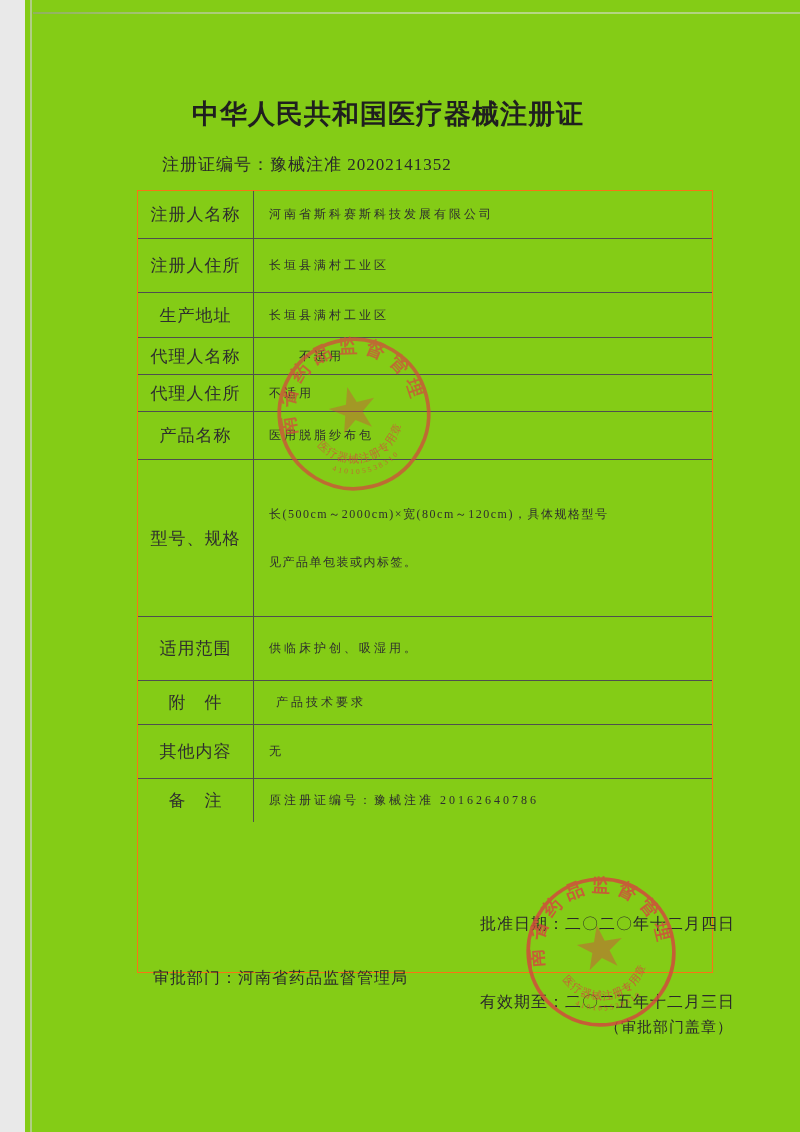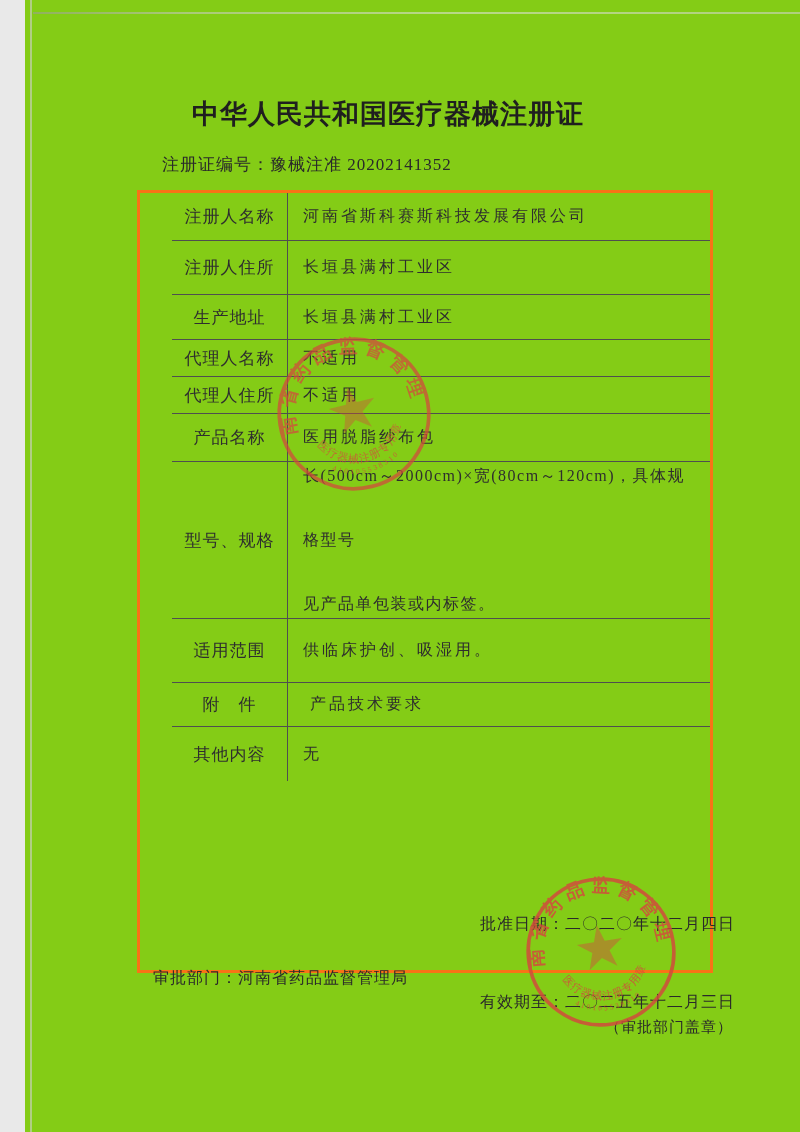--- a/index.html
+++ b/index.html
@@ -26,44 +26,44 @@
     position:absolute;left:0;top:96px;width:800px;
     text-align:center;transform:translateX(-37px);
     font-size:27px;font-weight:bold;letter-spacing:1px;color:#1f1f1f;
   }
   .certline{
     position:absolute;left:137px;top:153px;
     font-size:17px;letter-spacing:1px;color:#2a2a2a;
   }
   .regtable{
     position:absolute;left:112px;top:190px;width:576px;height:783px;
-    border:3px solid #f97316;box-sizing:border-box;
-    display:flex;flex-direction:column;padding-left:32px;
+    border:1px solid #f97316;box-sizing:border-box;
+    display:flex;flex-direction:column;
   }
   .row{
     display:flex;box-sizing:border-box;border-bottom:1px solid #4f4f4f;
     flex:0 0 auto;
   }
   .row:last-child{border-bottom:none;}
   .lbl{
     width:116px;flex:0 0 116px;box-sizing:border-box;
     border-right:1px solid #4f4f4f;
     display:flex;align-items:center;justify-content:center;
     font-size:17px;letter-spacing:1px;text-align:center;
   }
   .val{
     flex:1;display:flex;align-items:center;
     padding-left:15px;padding-right:10px;box-sizing:border-box;
-    font-size:16px;letter-spacing:3px;
+    font-size:12px;letter-spacing:3px;
   }
   .h1{height:48px;}.h2{height:54px;}.h3{height:45px;}
-  .h4{height:37px;}.h5{height:37px;}.h6{height:48px;}
+  .h4{height:37px;gap:30px;}.h5{height:37px;}.h6{height:48px;}
   .h7{height:157px;}.h8{height:152px;}.h9{height:64px;}
   .h10{height:44px;gap:7px;}.h11{height:54px;}.h12{height:43px;}
-  .row.h7 .val{line-height:64px;white-space:pre-line;letter-spacing:1.5px;}
+  .row.h7 .val{line-height:48px;white-space:pre-line;letter-spacing:1.5px;}
   .footer-item{position:absolute;font-size:16px;letter-spacing:1px;color:#2a2a2a;}
   .f-dept{left:128px;top:968px;}
   .f-date{left:455px;top:914px;}
   .f-valid{left:455px;top:992px;}
   .f-sealnote{left:580px;top:1018px;font-size:15px;}
   
   .stamp{position:absolute;pointer-events:none;}
   .stamp1{left:247px;top:332px;width:164px;height:164px;transform:rotate(-14deg);opacity:.72;}
   .stamp2{left:496px;top:872px;width:160px;height:160px;transform:rotate(-9deg);opacity:.82;}
   .stamp .ring{fill:none;stroke:#d4483e;stroke-width:4.5;}
@@ -121,20 +121,24 @@
       <div class="val">供临床护创、吸湿用。</div>
     </div>
     <div class="row h10">
       <div class="lbl">附　件</div>
       <div class="val">产品技术要求</div>
     </div>
     <div class="row h11">
       <div class="lbl">其他内容</div>
       <div class="val">无</div>
     </div>
+    <div class="row h12">
+      <div class="lbl">备　注</div>
+      <div class="val">原注册证编号：豫械注准 20162640786</div>
+    </div>
   </div>
 
   <div class="footer-item f-dept">审批部门：河南省药品监督管理局</div>
   <div class="footer-item f-date">批准日期：二〇二〇年十二月四日</div>
   <div class="footer-item f-valid">有效期至：二〇二五年十二月三日</div>
   <div class="footer-item f-sealnote">（审批部门盖章）</div>
 
   <svg class="stamp stamp1" viewBox="0 0 200 200">
     <circle class="ring" cx="100" cy="100" r="91"></circle>
     <path id="s1top" class="arc-guide" d="M 30,118 A 73,73 0 1 1 170,118"></path>

